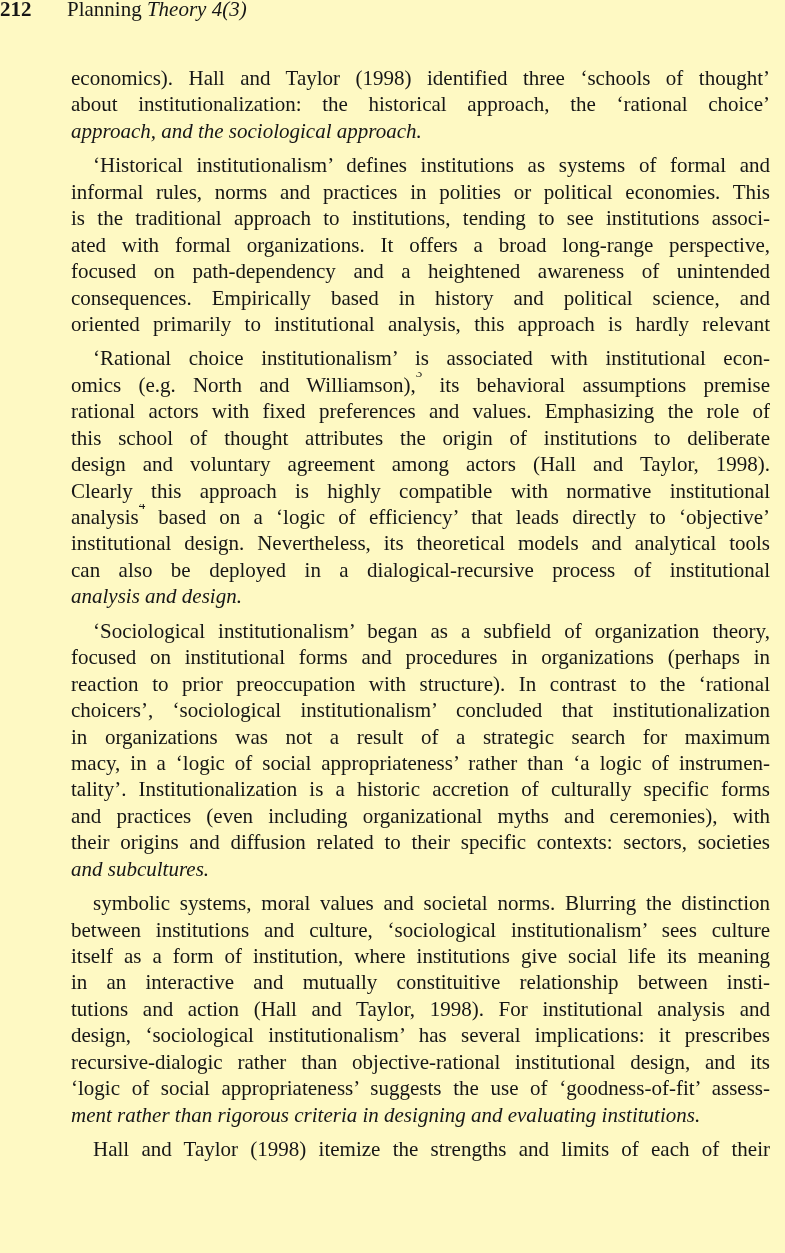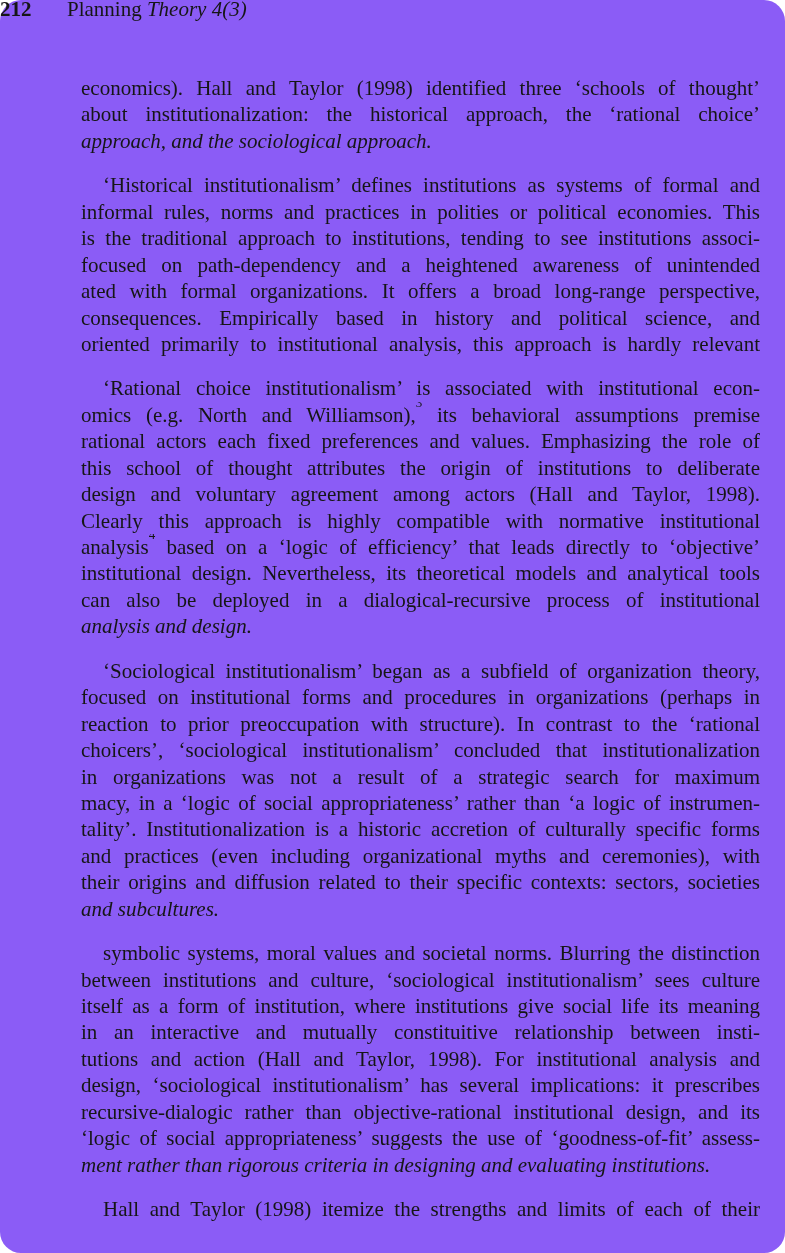--- a/index.html
+++ b/index.html
@@ -8,22 +8,21 @@
     height: 1253px;
     background: #ffffff;
     font-family: "Liberation Serif", serif;
     color: #161616;
     overflow: hidden;
   }
   .page {
     position: relative;
     width: 785px;
     height: 1253px;
-    background: #8b5cf6;
-    border-radius: 21px;
+    background: #fef9c3;
   }
   .running-head {
     position: absolute;
     top: -4px;
     left: 0;
     width: 785px;
     font-size: 21px;
     line-height: 27px;
     white-space: nowrap;
   }
@@ -39,21 +38,21 @@
     top: 0;
   }
   .journal .italic { font-style: italic; }
   .body-text {
     position: absolute;
     left: 63px;
     top: 57px;
     width: 715px;
     font-size: 21px;
   }
-  .para { margin: 18px; padding: 0; }
+  .para { margin: 8px; padding: 0; }
   .line {
     height: 26.45px;
     line-height: 26.45px;
     text-align: justify;
     text-align-last: justify;
     overflow: hidden;
     white-space: normal;
   }
   .line.last { text-align-last: left; font-style: italic; }
   .para.indent .line:first-child { text-indent: 22px; }
@@ -79,29 +78,29 @@
   <main class="body-text">
       <div class="para">
         <div class="line">economics). Hall and Taylor (1998) identified three ‘schools of thought’</div>
         <div class="line">about institutionalization: the historical approach, the ‘rational choice’</div>
         <div class="line last">approach, and the sociological approach.</div>
       </div>
       <div class="para indent">
         <div class="line">‘Historical institutionalism’ defines institutions as systems of formal and</div>
         <div class="line">informal rules, norms and practices in polities or political economies. This</div>
         <div class="line">is the traditional approach to institutions, tending to see institutions associ-</div>
+        <div class="line">ated with formal organizations. It offers a broad long-range perspective,</div>
         <div class="line">focused on path-dependency and a heightened awareness of unintended</div>
-        <div class="line">ated with formal organizations. It offers a broad long-range perspective,</div>
         <div class="line">consequences. Empirically based in history and political science, and</div>
         <div class="line">oriented primarily to institutional analysis, this approach is hardly relevant</div>
       </div>
       <div class="para indent">
         <div class="line">‘Rational choice institutionalism’ is associated with institutional econ-</div>
         <div class="line">omics (e.g. North and Williamson),<sup class="fnref">3</sup> its behavioral assumptions premise</div>
-        <div class="line">rational actors each fixed preferences and values. Emphasizing the role of</div>
+        <div class="line">rational actors with fixed preferences and values. Emphasizing the role of</div>
         <div class="line">this school of thought attributes the origin of institutions to deliberate</div>
         <div class="line">design and voluntary agreement among actors (Hall and Taylor, 1998).</div>
         <div class="line">Clearly this approach is highly compatible with normative institutional</div>
         <div class="line">analysis<sup class="fnref">4</sup> based on a ‘logic of efficiency’ that leads directly to ‘objective’</div>
         <div class="line">institutional design. Nevertheless, its theoretical models and analytical tools</div>
         <div class="line">can also be deployed in a dialogical-recursive process of institutional</div>
         <div class="line last">analysis and design.</div>
       </div>
       <div class="para indent">
         <div class="line">‘Sociological institutionalism’ began as a subfield of organization theory,</div>

